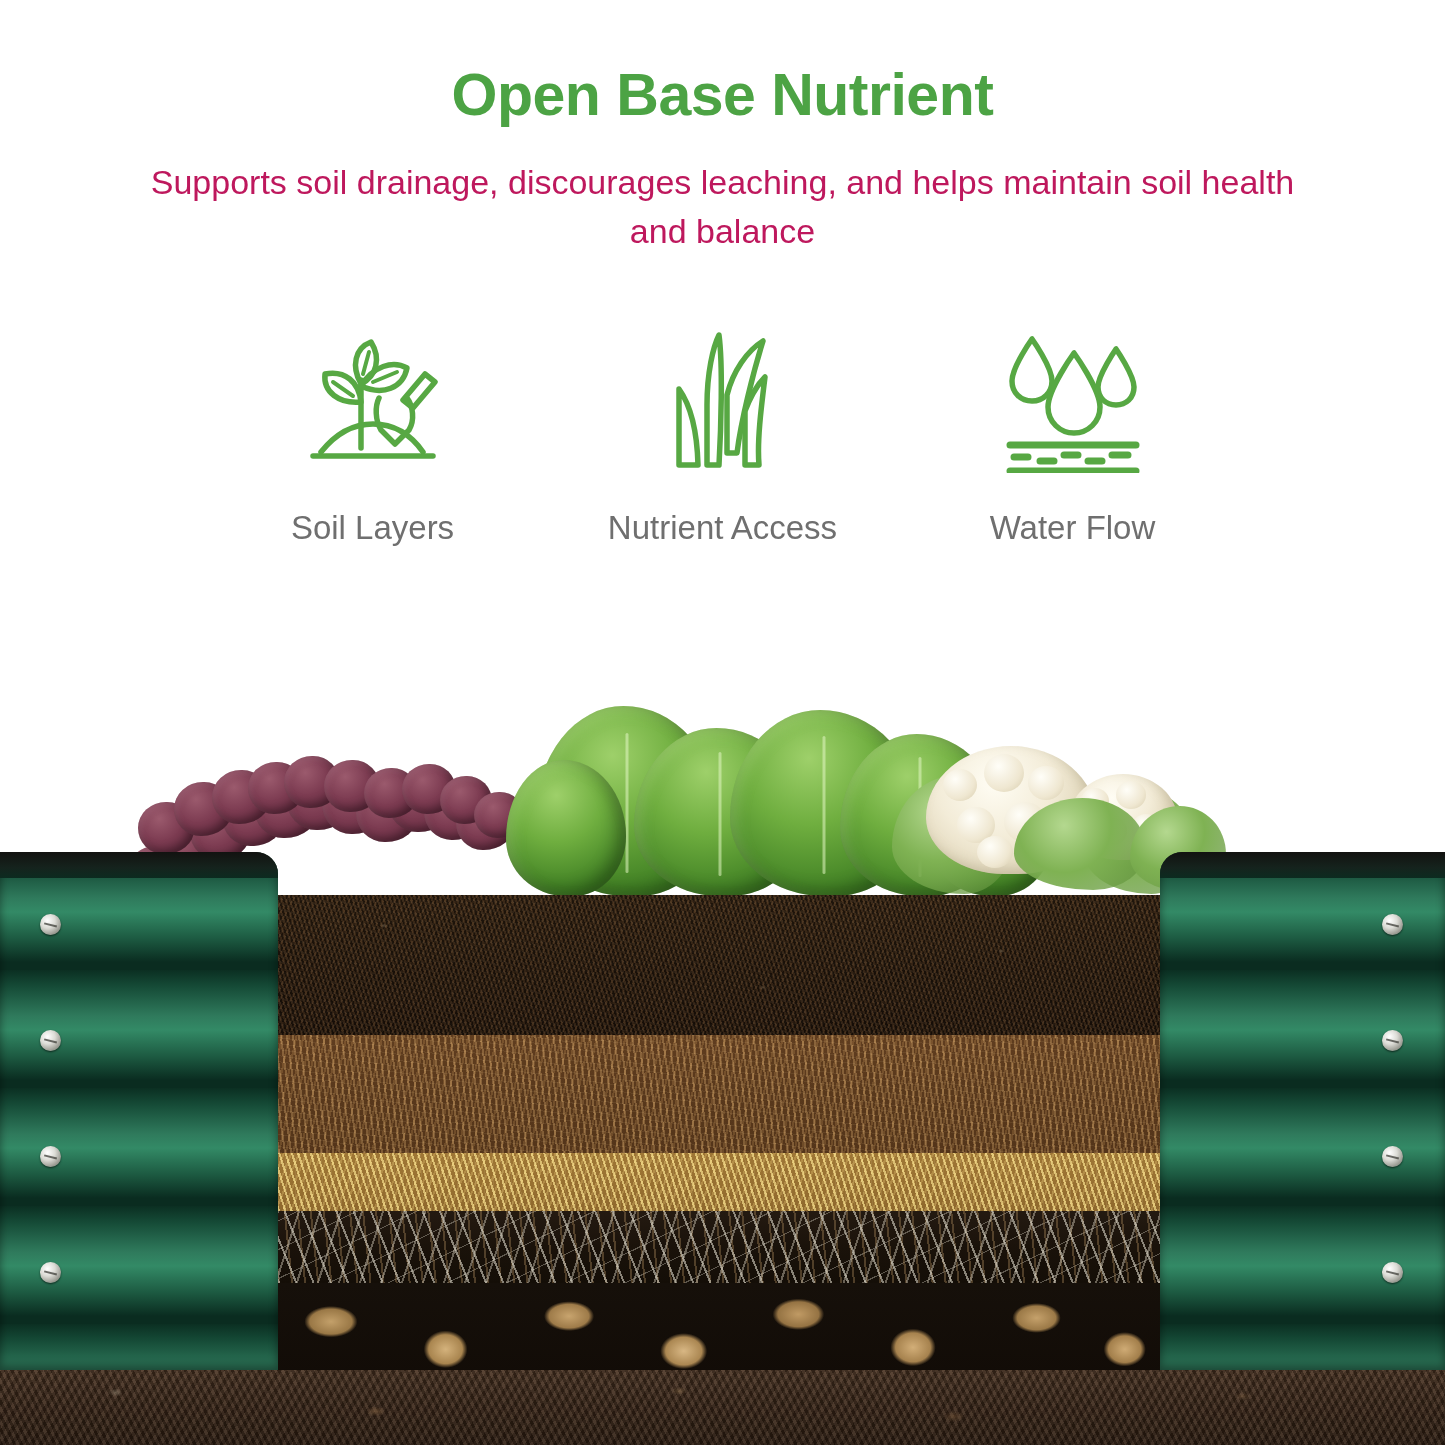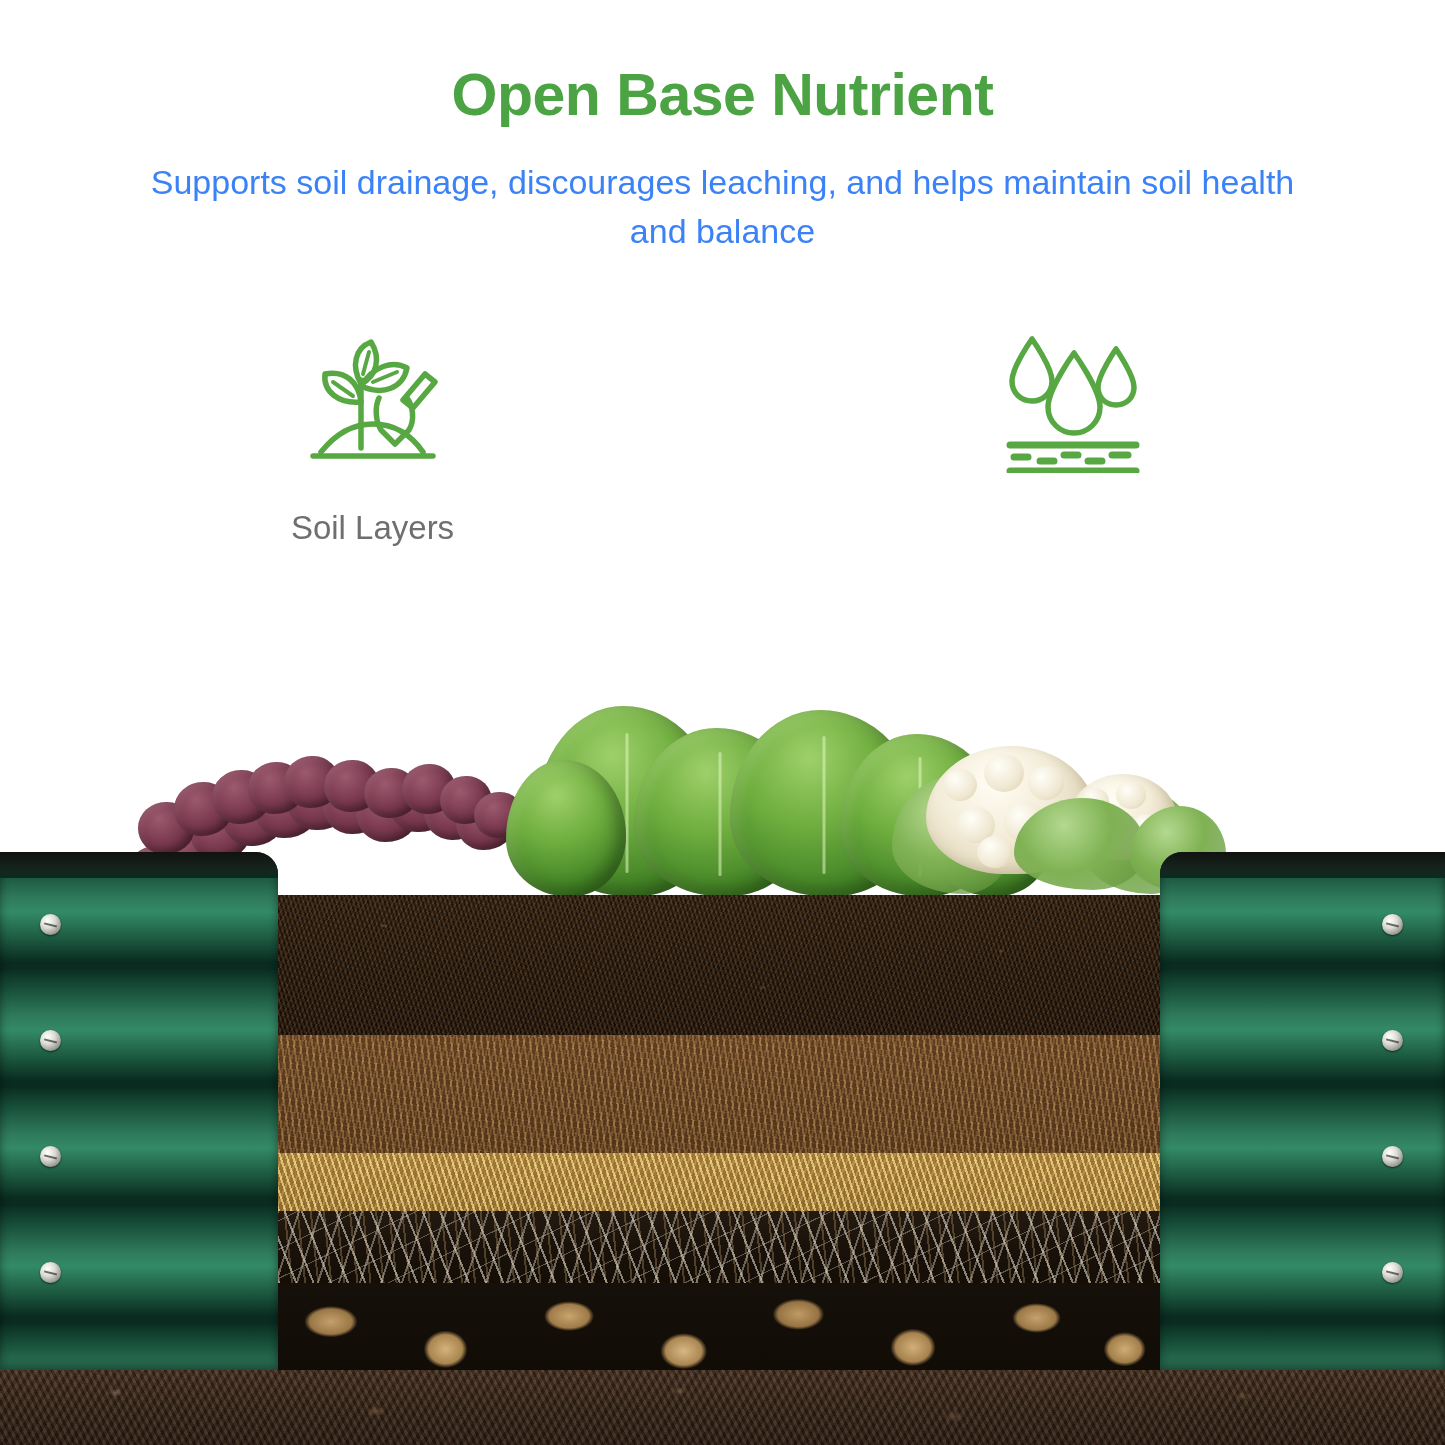--- a/index.html
+++ b/index.html
@@ -20,21 +20,21 @@
     color:#4ca344;
     letter-spacing:-0.5px;
     line-height:1.12;
   }
 
   #subtitle {
     margin:30px auto 0;
     width:1190px;
     font-size:34px;
     font-weight:300;
-    color:#3b82f6;
+    color:#be185d;
     line-height:1.45;
   }
 
   
   #features {
     margin:70px auto 0;
     width:1180px;
     display:flex;
     justify-content:space-between;
     align-items:flex-start;
@@ -273,38 +273,54 @@
         <path d="M100 64 L122 38 L132 46 L110 72 Z"></path>
 
         <path d="M18 116 C34 96 52 88 70 88 C88 88 106 96 120 116"></path>
 
         <path d="M10 120 L130 120"></path>
       </svg>
     </div>
     <div class="feature-label">Soil Layers</div>
   </div>
 
+  <div class="feature">
+    <div class="feature-icon">
+      <svg width="124" height="146" viewBox="0 0 124 146" fill="none" stroke="#57a843" stroke-width="5.5" stroke-linecap="round" stroke-linejoin="round">
+
+        <path d="M18 136 L18 60 C28 74 36 98 37 136 Z"></path>
+
+        <path d="M46 136 L46 76 C46 44 52 18 58 6 C62 36 60 100 58 136 Z"></path>
+
+        <path d="M66 124 L66 66 C72 42 86 22 102 12 C92 44 80 92 76 124 Z"></path>
+
+        <path d="M84 136 L84 82 C90 66 98 54 104 48 C100 80 96 112 98 136 Z"></path>
+      </svg>
+    </div>
+    <div class="feature-label">Nutrient Access</div>
+  </div>
 
   <div class="feature">
     <div class="feature-icon">
       <svg width="150" height="142" viewBox="0 0 150 142" fill="none" stroke="#57a843" stroke-width="5.5" stroke-linecap="round" stroke-linejoin="round">
 
         <path d="M34 8 C34 8 14 36 14 50 C14 62 23 70 34 70 C45 70 54 62 54 50 C54 36 34 8 34 8 Z"></path>
 
         <path d="M76 22 C76 22 50 58 50 76 C50 91 62 102 76 102 C90 102 102 91 102 76 C102 58 76 22 76 22 Z"></path>
 
         <path d="M118 18 C118 18 100 44 100 56 C100 67 108 74 118 74 C128 74 136 67 136 56 C136 44 118 18 118 18 Z"></path>
 
         <path d="M12 114 L138 114" stroke-width="7"></path>
 
         <path d="M16 126 L30 126 M42 130 L56 130 M66 124 L80 124 M90 130 L104 130 M114 124 L130 124" stroke-width="7"></path>
 
         <path d="M12 140 L138 140" stroke-width="7"></path>
       </svg>
     </div>
+    <div class="feature-label">Water Flow</div>
   </div>
 
 </div>
 
 <div id="scene">
   <div class="scene-sky"></div>
 
   <div id="veg-band">
 
     <div>

